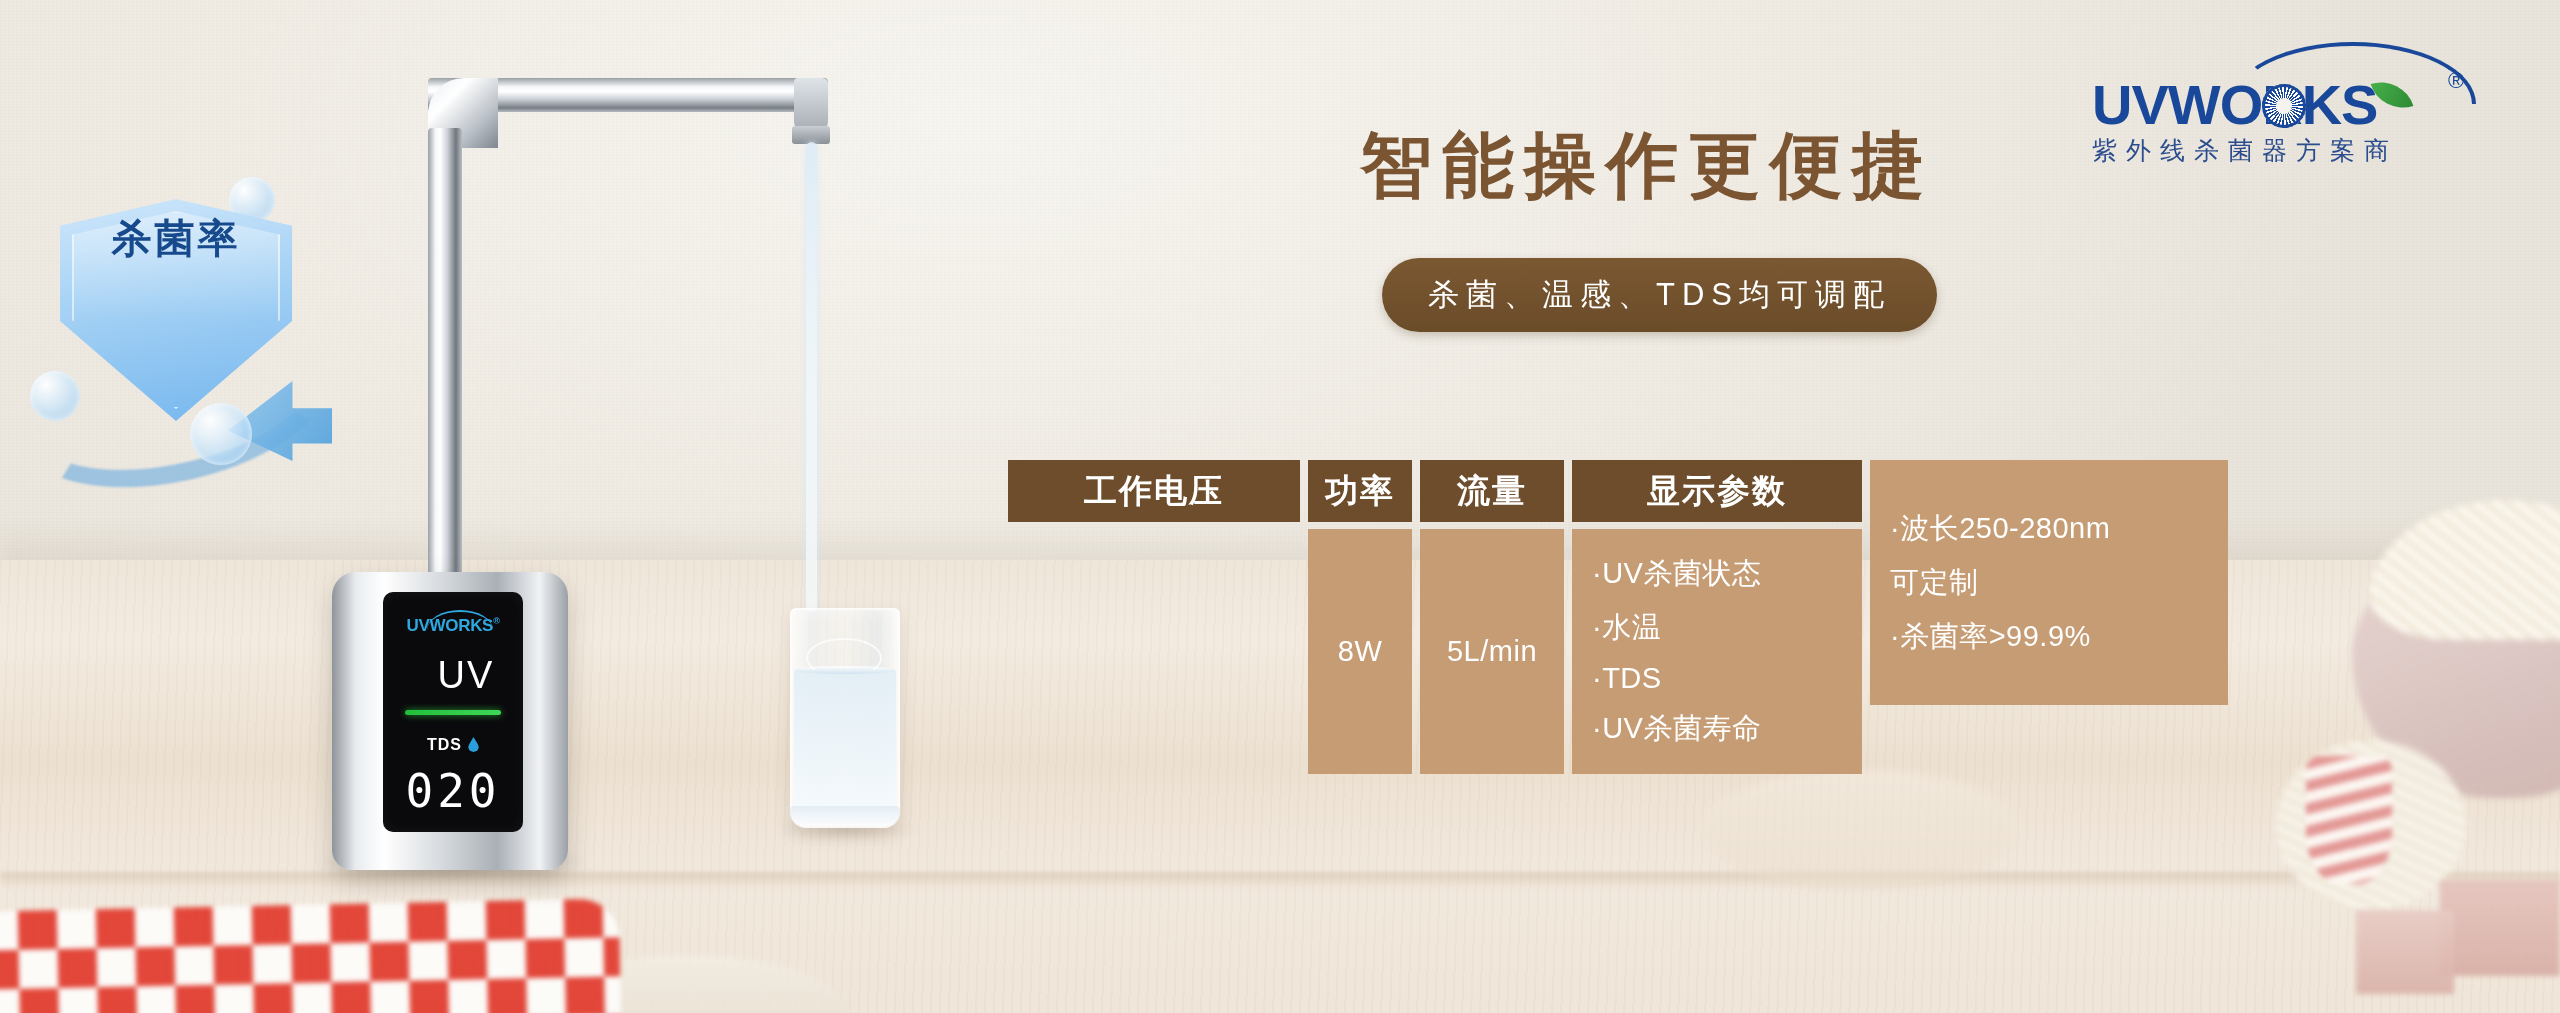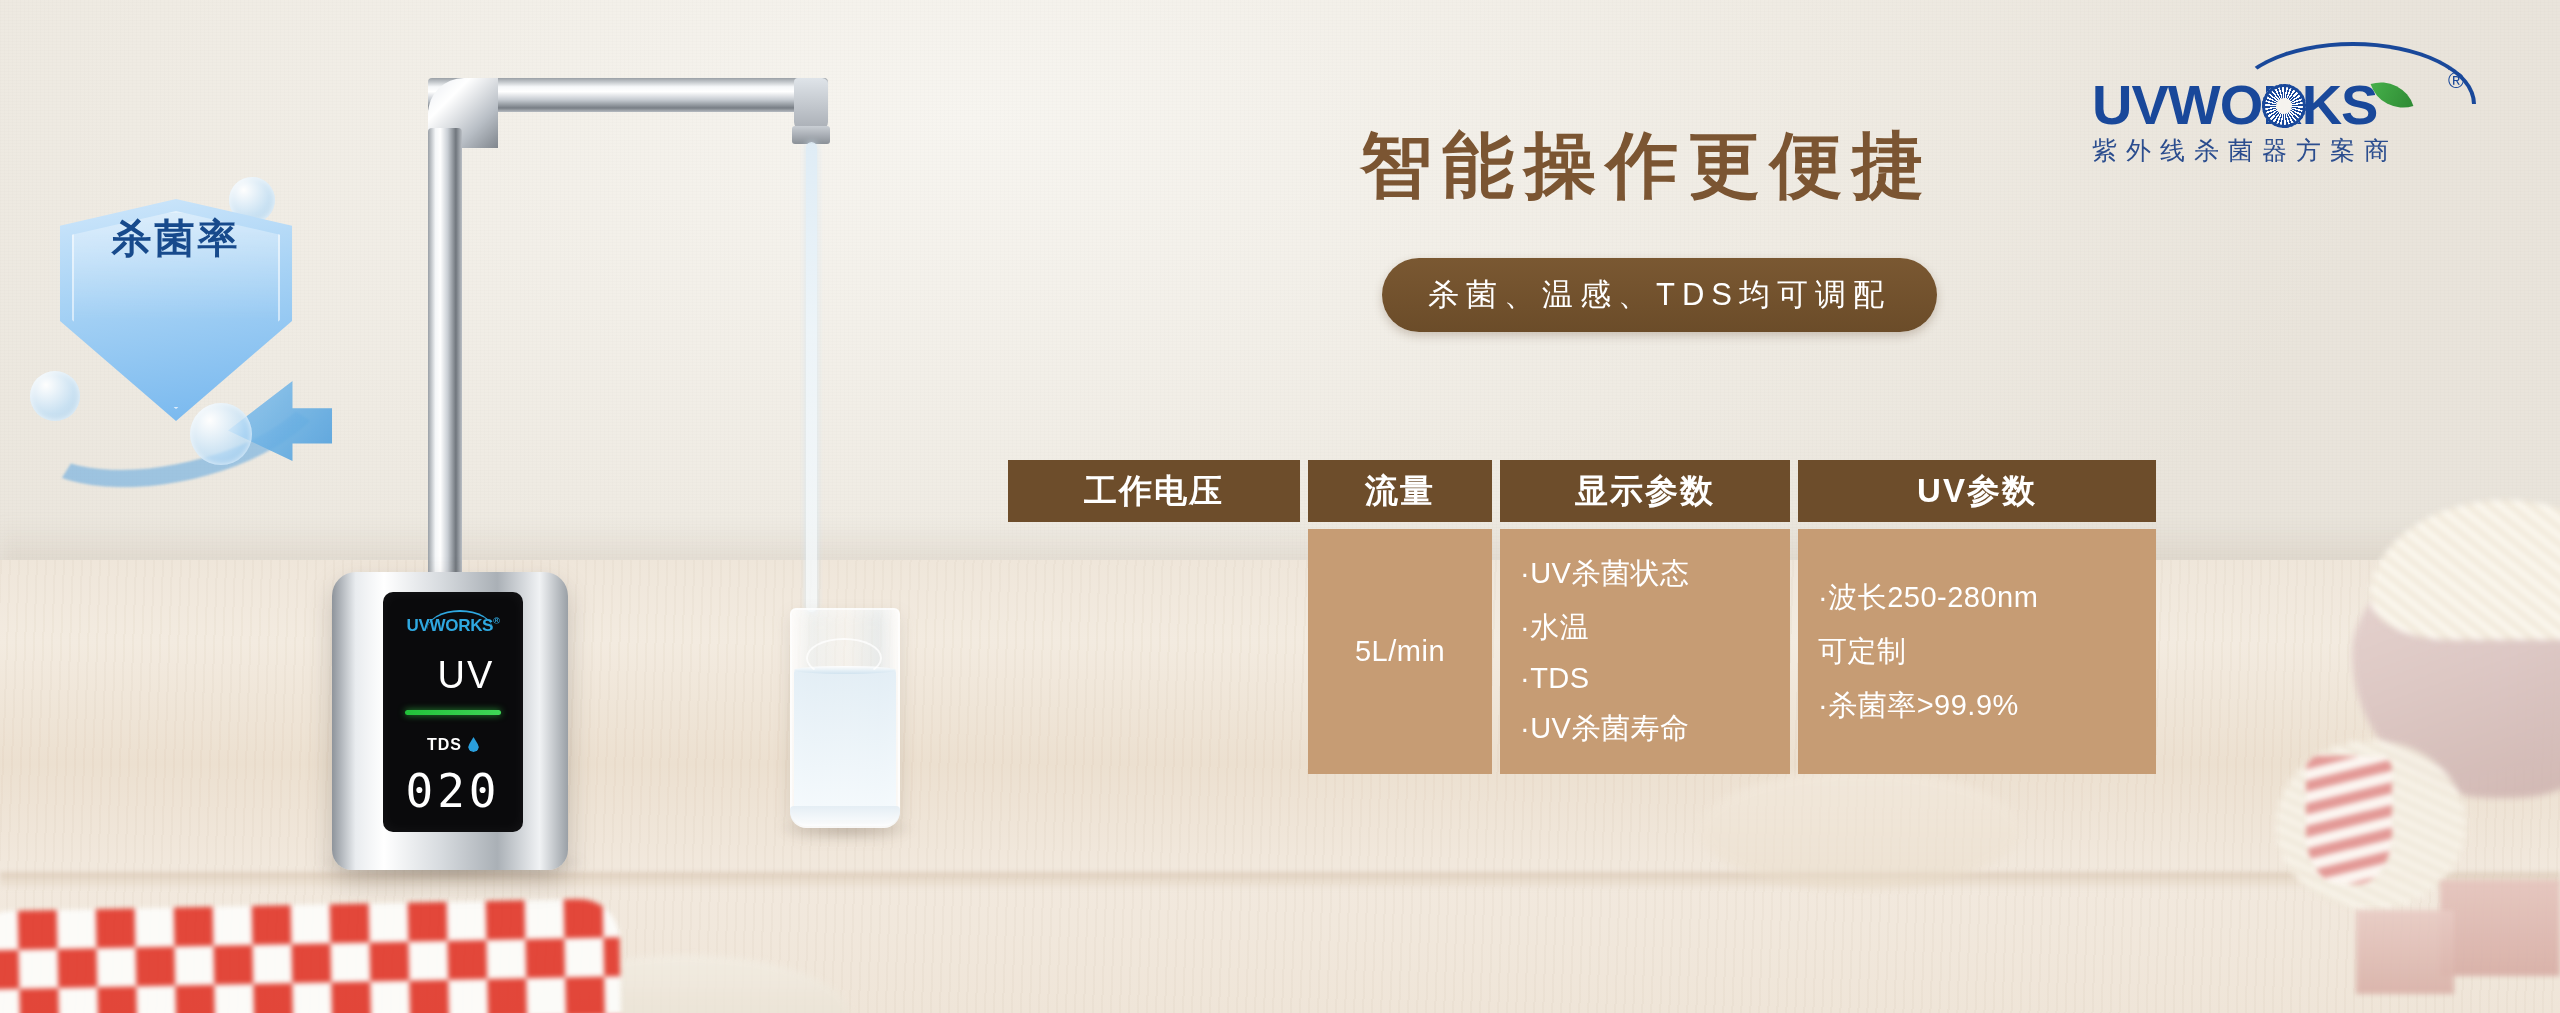--- a/index.html
+++ b/index.html
@@ -301,21 +301,21 @@
     align-items:flex-start; justify-content:center;
     padding:0 20px; gap:14px;
     font-size:29px; letter-spacing:.5px;
     font-family:"Liberation Sans", sans-serif;
   }
   .spec-body.center{ align-items:center; justify-content:center; }
   .spec-line{ white-space:nowrap; }
 
   .w-voltage{ width:292px; }
   .w-power{ width:104px; }
-  .w-flow{ width:184px; }
+  .w-flow{ width:144px; }
   .w-display{ width:290px; }
   .w-uv{ width:358px; }
 
   
   .logo{ position:absolute; left:2086px; top:34px; width:400px; height:130px; }
   .logo-word{
     position:absolute; left:6px; top:38px;
     font-size:56px; font-weight:bold; color:#19489a;
     letter-spacing:-1px; font-family:"Liberation Sans", sans-serif;
   }
@@ -415,40 +415,45 @@
 
   <div class="headline">智能操作更便捷</div>
   <div class="subtitle-pill">杀菌、温感、TDS均可调配</div>
 
   <div class="spec-table">
 
     <div class="spec-col">
       <div class="spec-head w-voltage">工作电压</div>
     </div>
 
+    <div class="spec-col">
+      <div class="spec-head w-power">功率</div>
+      <div class="spec-body center w-power">
+        <div class="spec-line">8W</div>
+      </div>
+    </div>
 
     <div class="spec-col">
       <div class="spec-head w-flow">流量</div>
       <div class="spec-body center w-flow">
         <div class="spec-line">5L/min</div>
       </div>
     </div>
 
     <div class="spec-col">
       <div class="spec-head w-display">显示参数</div>
       <div class="spec-body w-display">
         <div class="spec-line">·UV杀菌状态</div>
         <div class="spec-line">·水温</div>
         <div class="spec-line">·TDS</div>
         <div class="spec-line">·UV杀菌寿命</div>
       </div>
     </div>
 
     <div class="spec-col">
-      <div class="spec-head w-uv">UV参数</div>
       <div class="spec-body w-uv">
         <div class="spec-line">·波长250-280nm</div>
         <div class="spec-line">可定制</div>
         <div class="spec-line">·杀菌率&gt;99.9%</div>
       </div>
     </div>
 
   </div>
 
   <div class="logo">

